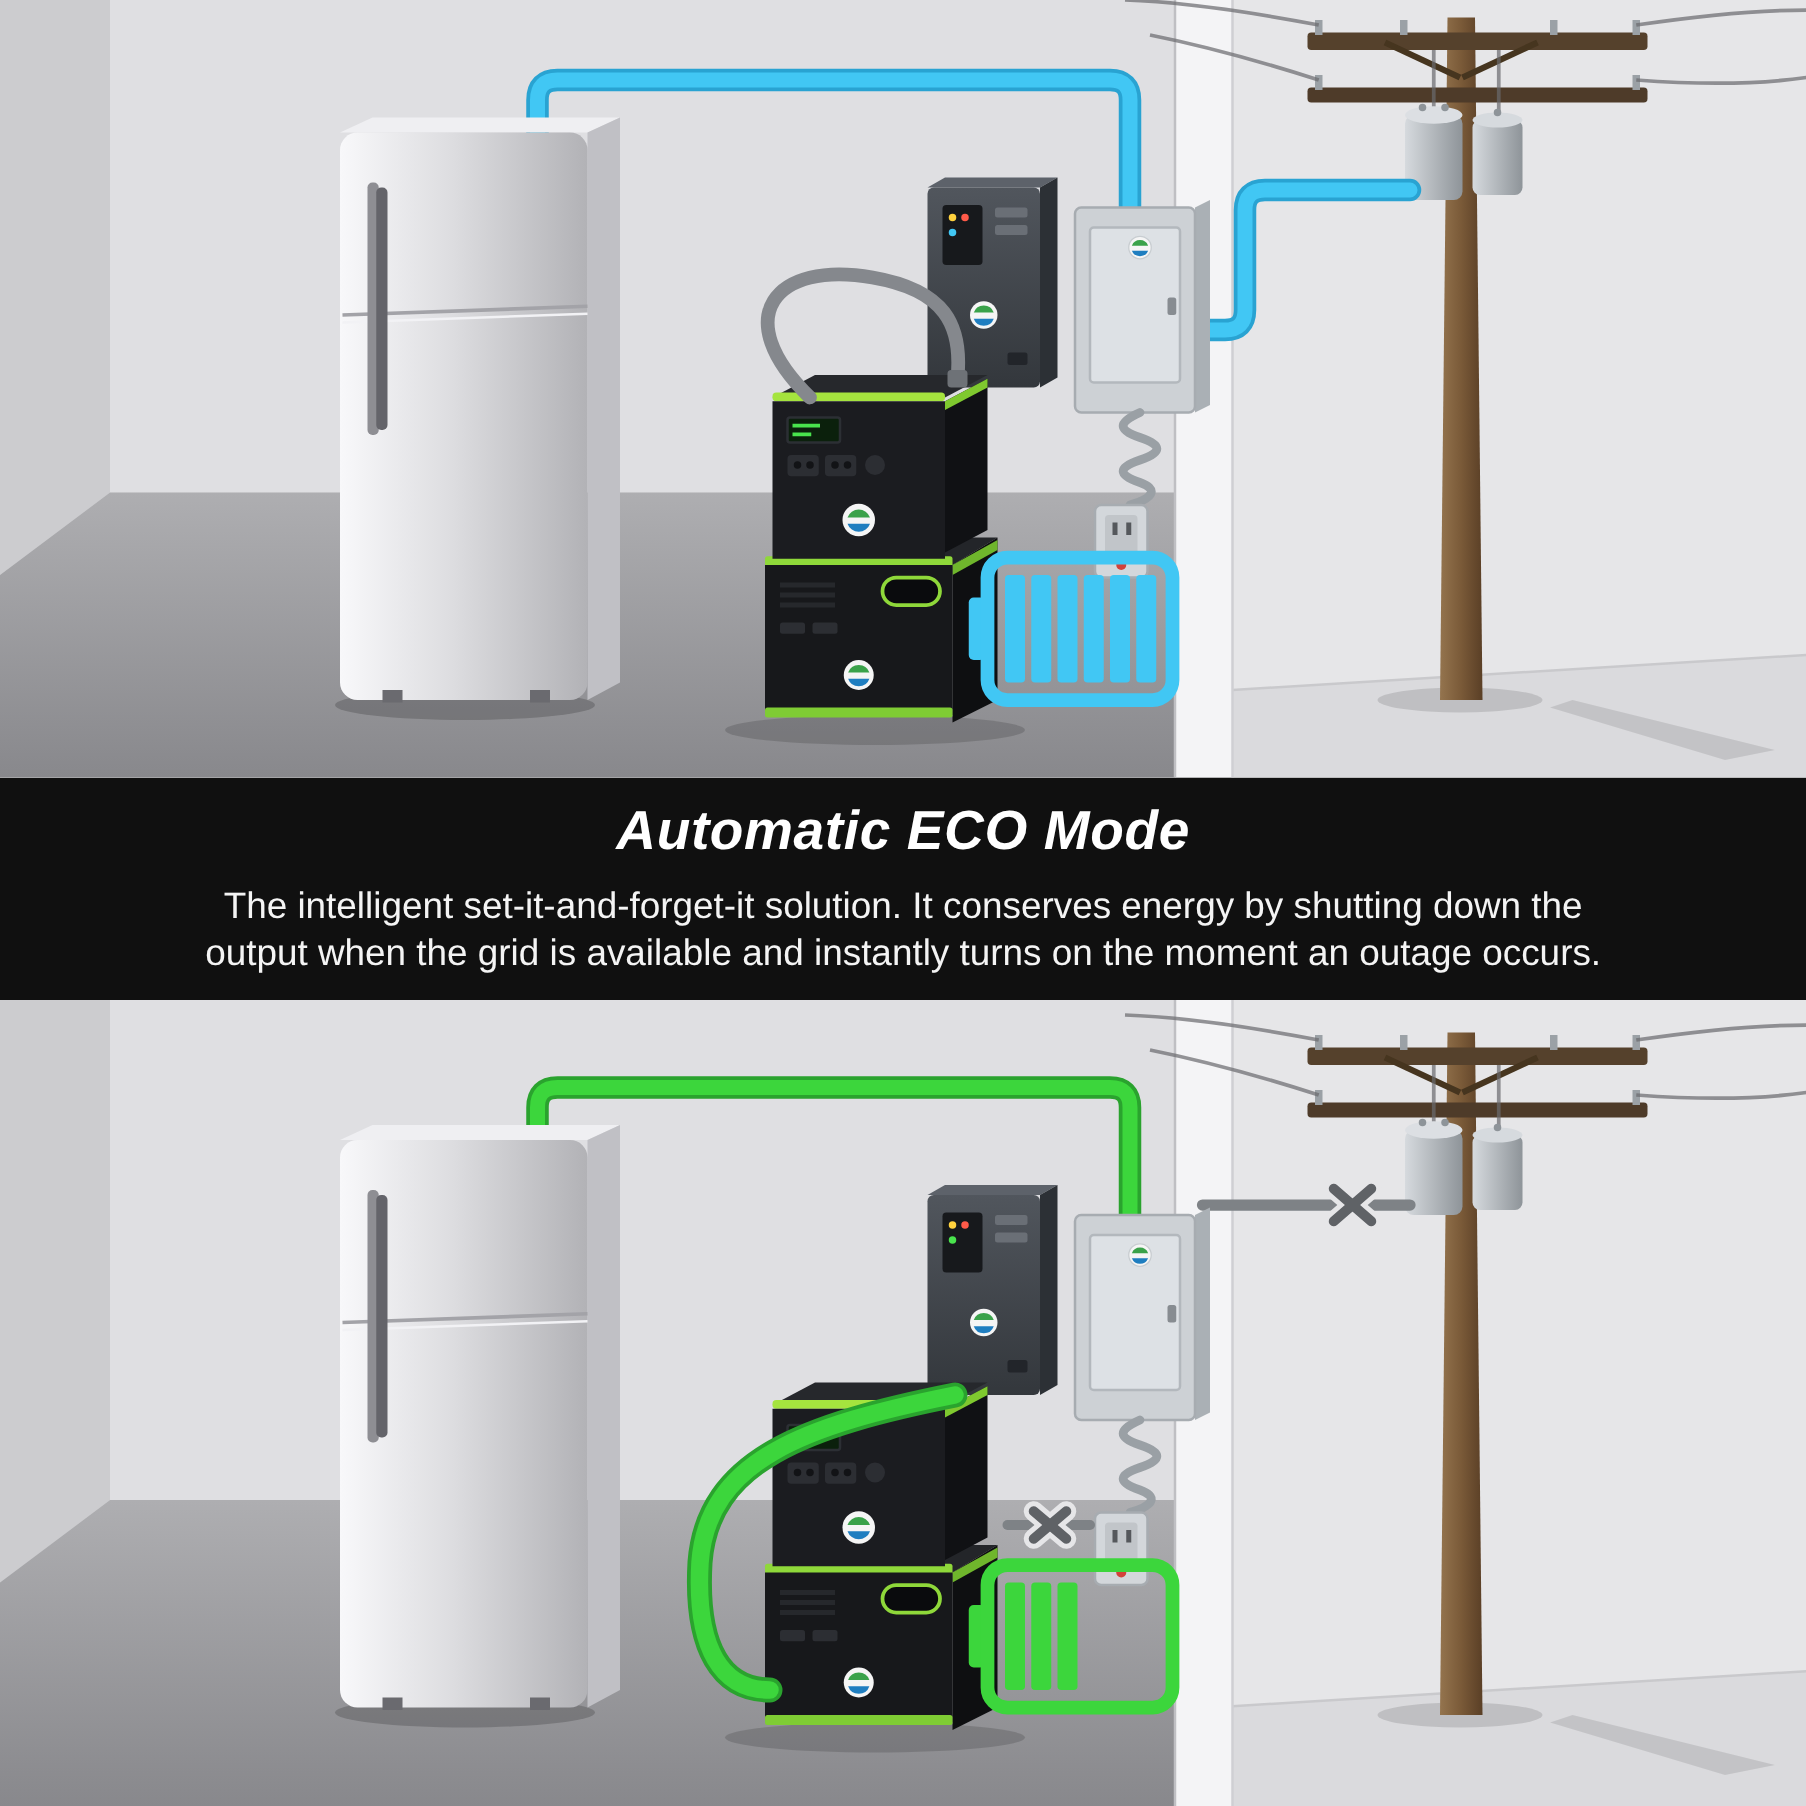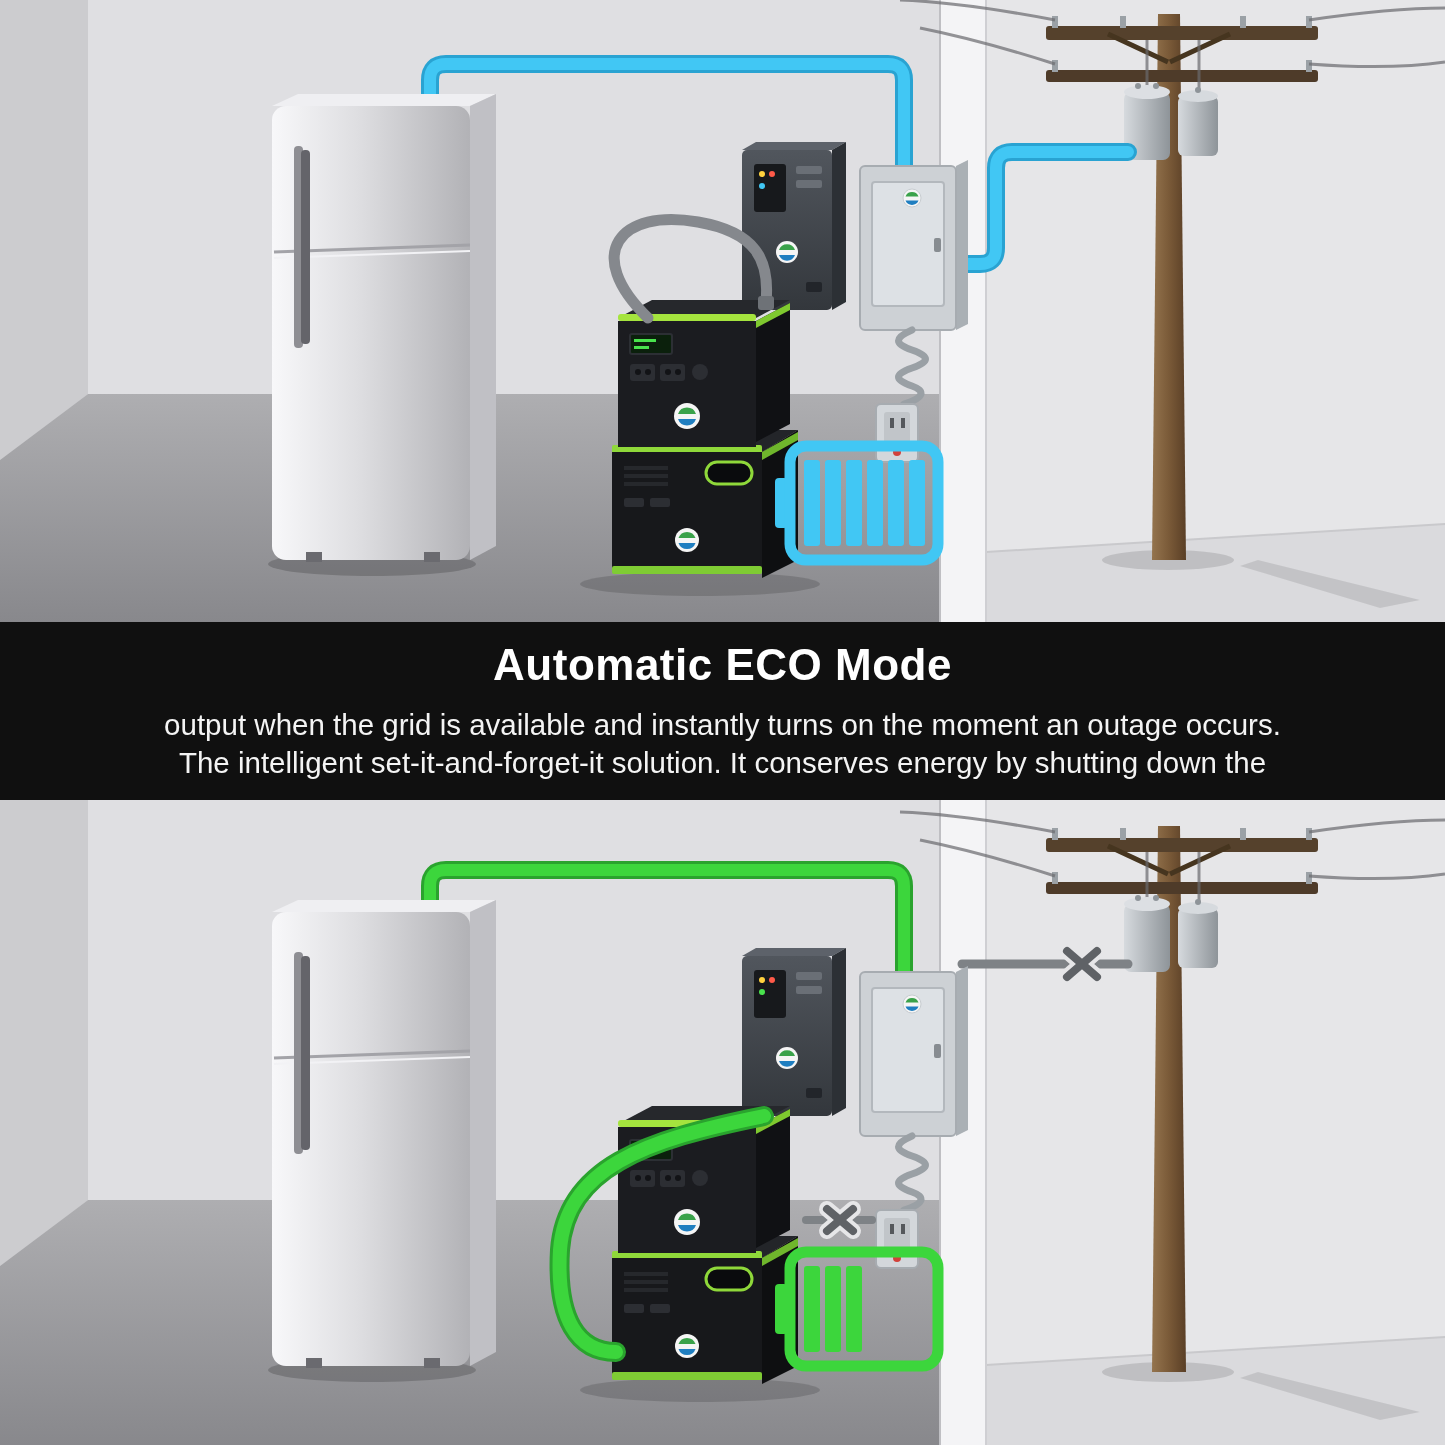--- a/index.html
+++ b/index.html
@@ -10,20 +10,21 @@
 
   .banner {
     width: 1445px; height: 178px;
     background: var(--banner-background, #101010);
     display: flex; flex-direction: column; align-items: center; justify-content: center;
     gap: 16px;
   }
   .banner-title {
     color: #ffffff; font-size: 44px; font-weight: bold; letter-spacing: 0.5px;
     font-family: "Liberation Sans", sans-serif;
+    font-style: italic;
   }
   .banner-desc {
     color: #f4f4f4; font-size: 29.5px; line-height: 1.3; text-align: center;
     font-family: "Liberation Sans", sans-serif;
   }
 
   .cable-main, .cable-border { fill: none; stroke-linecap: round; stroke-linejoin: round; }
   .blue  { stroke: var(--accent-blue,  #41c7f4); }
   .green { stroke: var(--accent-green, #3cd63c); }
 
@@ -241,22 +242,22 @@
           <rect x="888" y="460" width="16" height="86" rx="3"></rect>
           <rect x="909" y="460" width="16" height="86" rx="3"></rect>
         </g>
       </g>
     </svg>
   </section>
 
   <section class="banner">
     <h1 class="banner-title">Automatic ECO Mode</h1>
     <div class="banner-desc">
+      <div>The intelligent set-it-and-forget-it solution. It conserves energy by shutting down the</div>
       <div>output when the grid is available and instantly turns on the moment an outage occurs.</div>
-      <div>The intelligent set-it-and-forget-it solution. It conserves energy by shutting down the</div>
     </div>
   </section>
 
   <section class="scene">
     <svg width="1445" height="645" viewBox="0 0 1445 645">
       <defs>
         <linearGradient id="fridgeF_b" x1="0" y1="0" x2="1" y2="0">
           <stop offset="0" stop-color="#f8f8fa"></stop>
             <stop offset="0.45" stop-color="#dddde0"></stop>
             <stop offset="1" stop-color="#b2b2b6"></stop>

